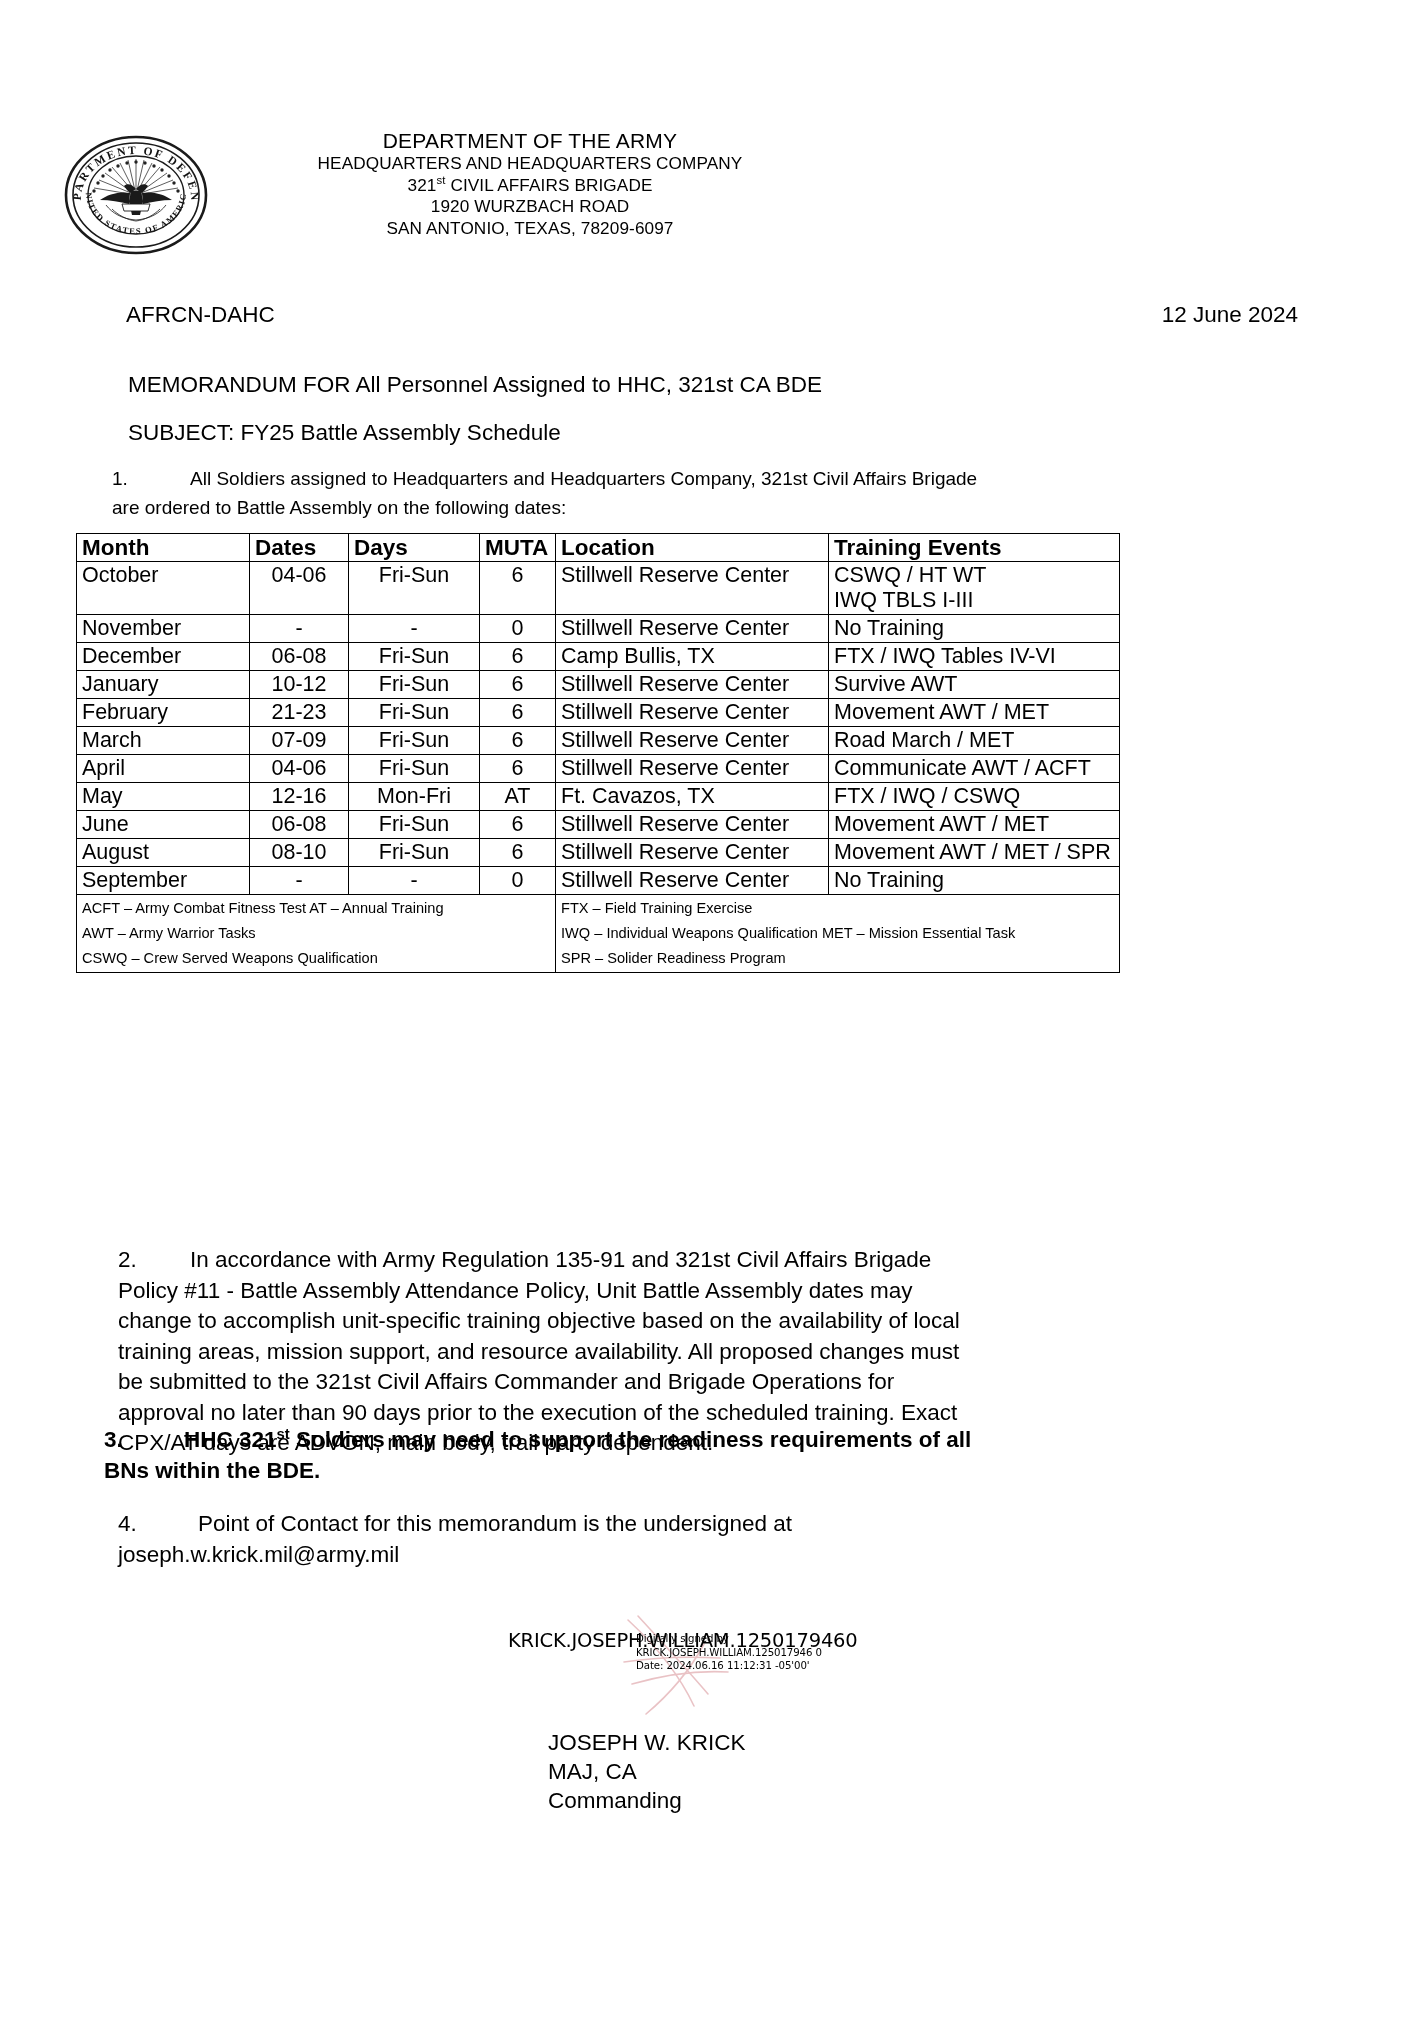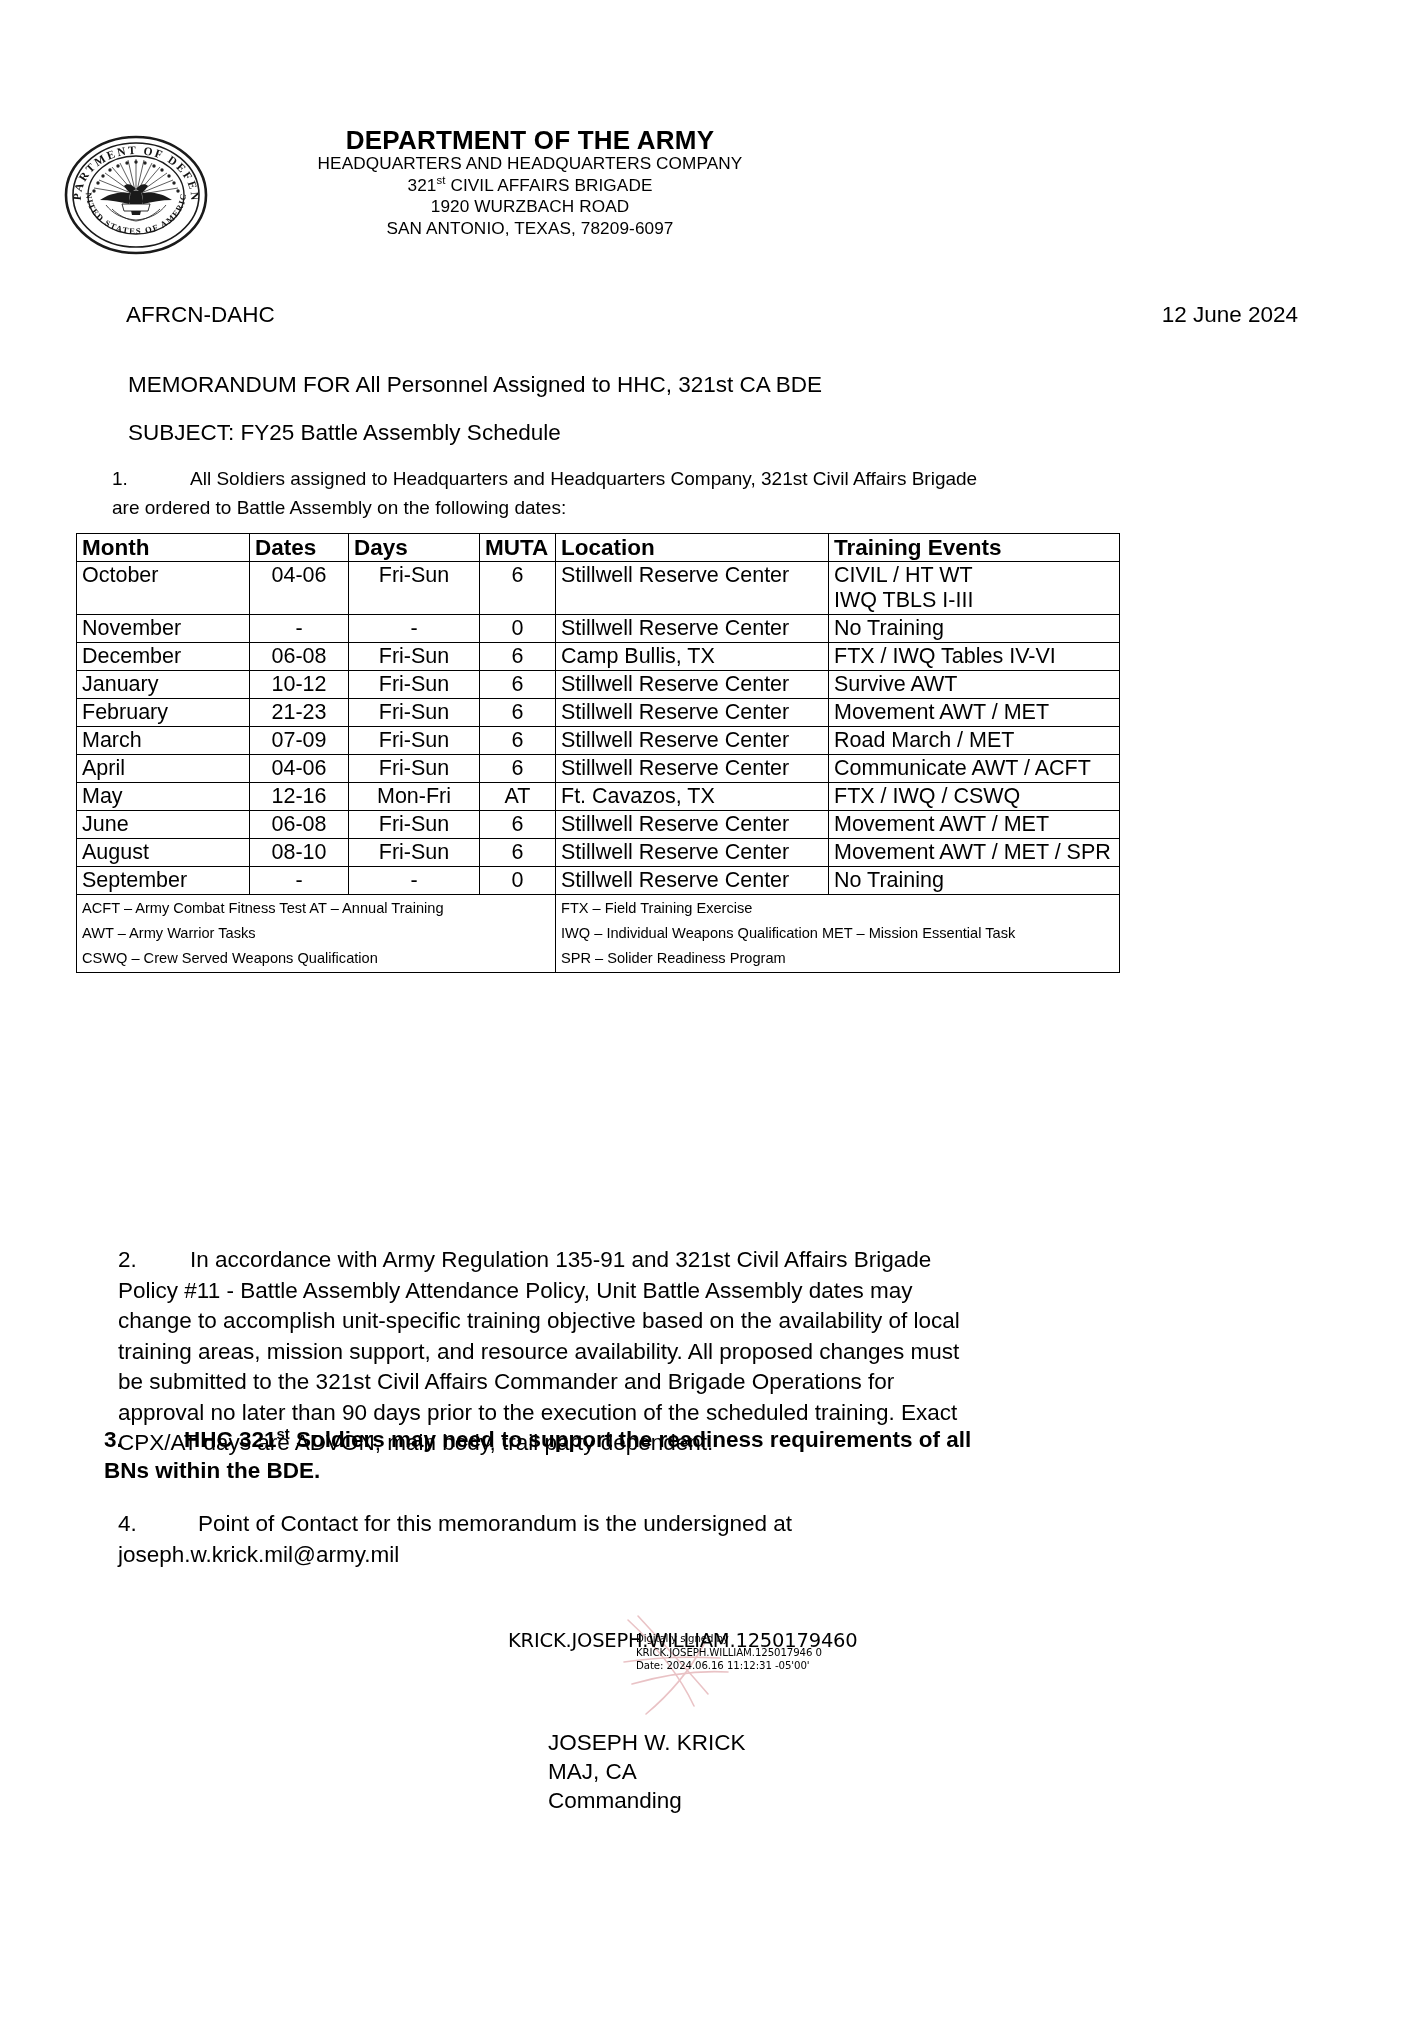--- a/index.html
+++ b/index.html
@@ -35,22 +35,22 @@
     height: 122px;
   }
   .head-block {
     position: absolute;
     left: 0;
     top: 0;
     width: 1060px;
     text-align: center;
   }
   .head-dept {
-    font-size: 26px;
-    font-weight: bold;
+    font-size: 21px;
+    font-weight: normal;
     letter-spacing: 0.2px;
     line-height: 25px;
   }
   .head-line {
     font-size: 17.2px;
     line-height: 21.5px;
     letter-spacing: 0.1px;
   }
   .sup { font-size: 0.66em; vertical-align: super; line-height: 0; }
 
@@ -316,21 +316,21 @@
       </tr>
     </thead>
     <tbody>
       <tr>
         <td class="col-month">October</td>
         <td class="col-dates">04-06</td>
         <td class="col-days">Fri-Sun</td>
         <td class="col-muta">6</td>
         <td class="col-loc">Stillwell Reserve Center</td>
         <td class="col-train">
-          <span class="ev2">CIVIL / HT WT</span>
+          <span class="ev2">CSWQ / HT WT</span>
           <span class="ev2">IWQ TBLS I-III</span>
         </td>
       </tr>
       <tr>
         <td class="col-month">November</td>
         <td class="col-dates">-</td>
         <td class="col-days">-</td>
         <td class="col-muta">0</td>
         <td class="col-loc">Stillwell Reserve Center</td>
         <td class="col-train">No Training</td>

